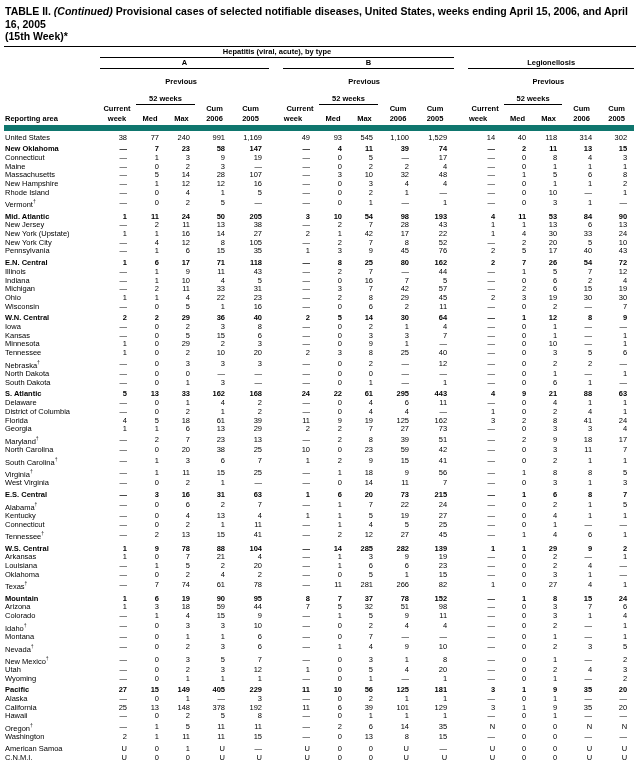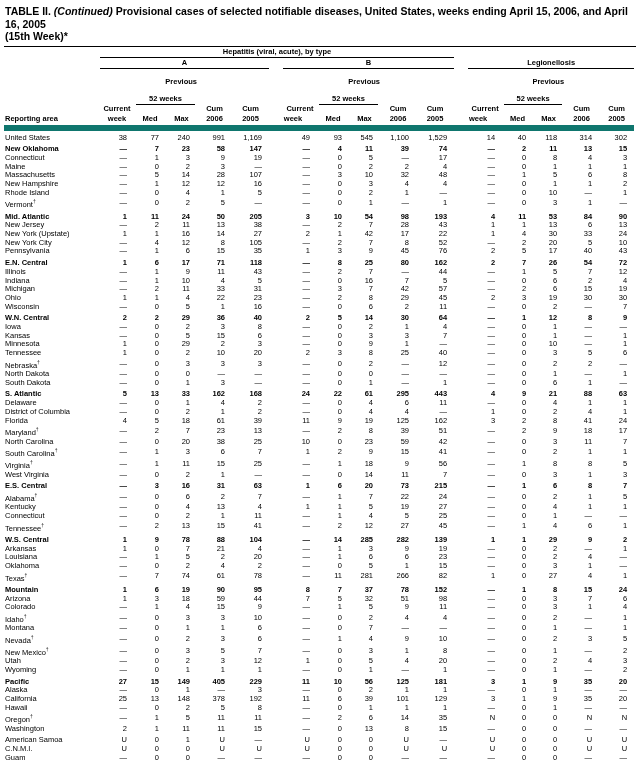--- a/index.html
+++ b/index.html
@@ -697,20 +697,38 @@
           <td class="num">19</td>
           <td class="num">125</td>
           <td class="num">162</td>
           <td class="num">3</td>
           <td class="num">2</td>
           <td class="num">8</td>
           <td class="num">41</td>
           <td class="num">24</td>
         </tr>
         <tr class="">
+          <td class="label">Georgia</td>
+          <td class="num">1</td>
+          <td class="num">1</td>
+          <td class="num">6</td>
+          <td class="num">13</td>
+          <td class="num">29</td>
+          <td class="num">2</td>
+          <td class="num">2</td>
+          <td class="num">7</td>
+          <td class="num">27</td>
+          <td class="num">73</td>
+          <td class="num">—</td>
+          <td class="num">0</td>
+          <td class="num">3</td>
+          <td class="num">3</td>
+          <td class="num">4</td>
+        </tr>
+        <tr class="">
           <td class="label">Maryland<sup class="dg">†</sup></td>
           <td class="num">—</td>
           <td class="num">2</td>
           <td class="num">7</td>
           <td class="num">23</td>
           <td class="num">13</td>
           <td class="num">—</td>
           <td class="num">2</td>
           <td class="num">8</td>
           <td class="num">39</td>

